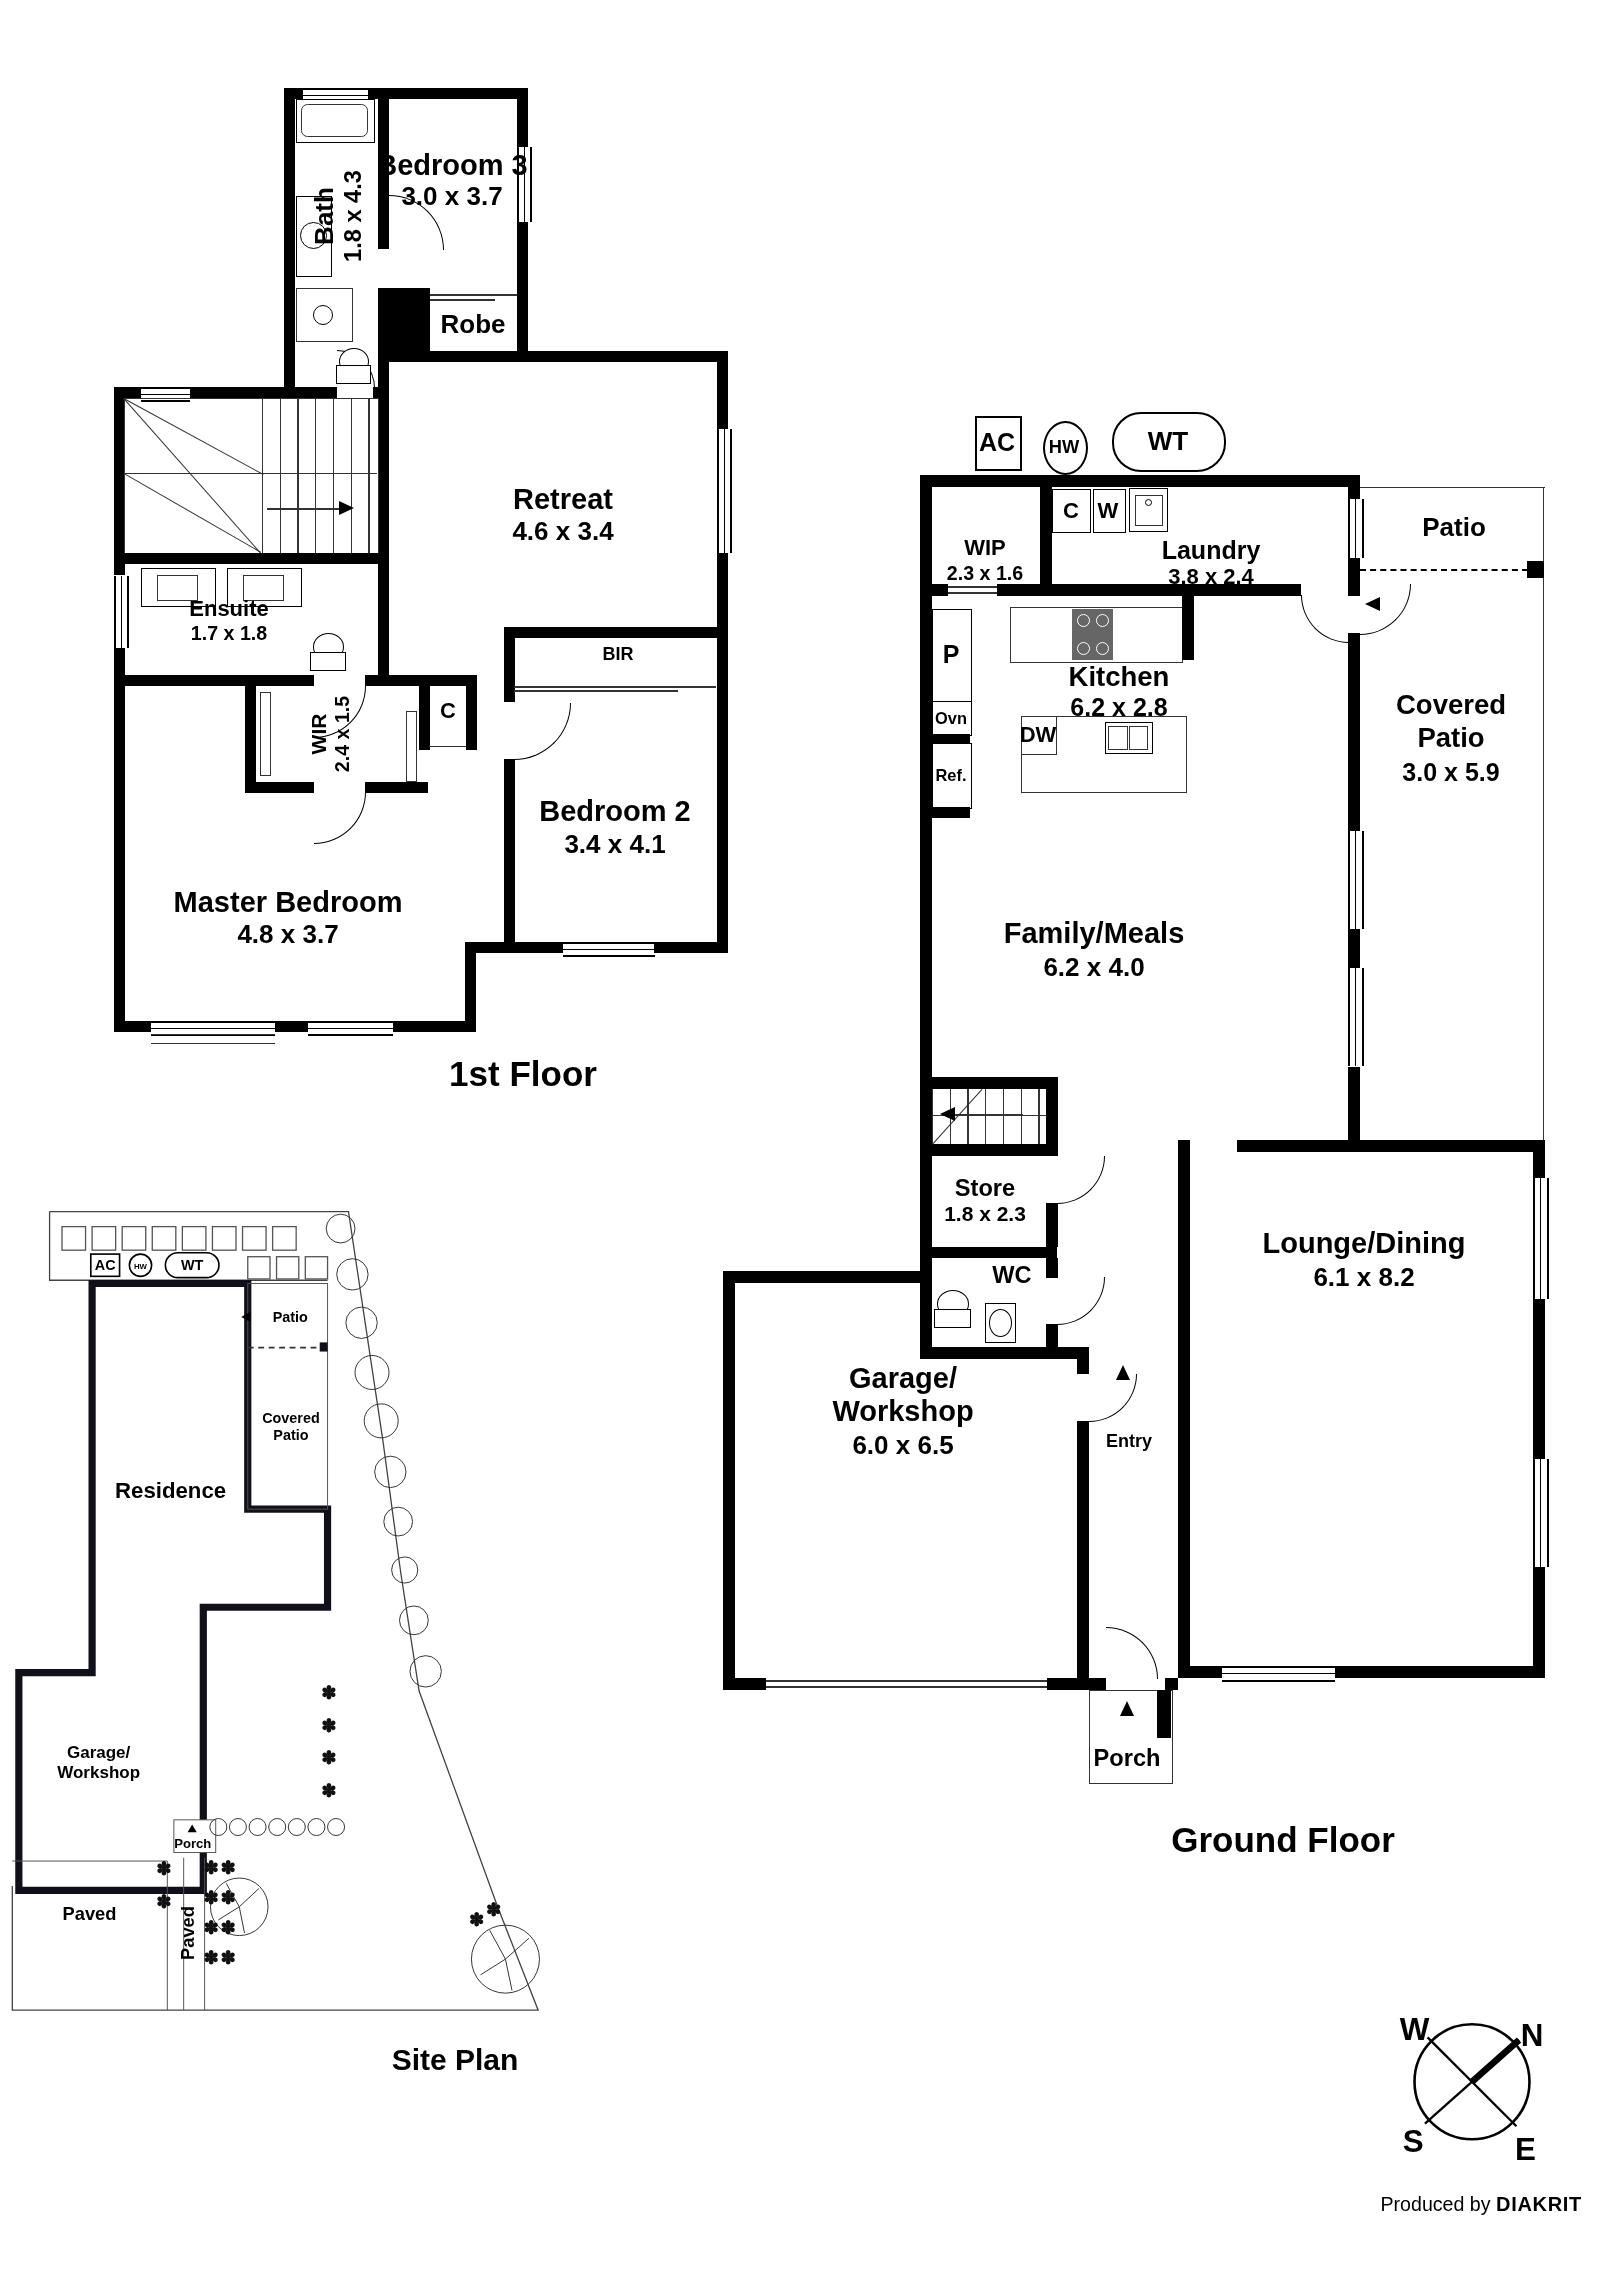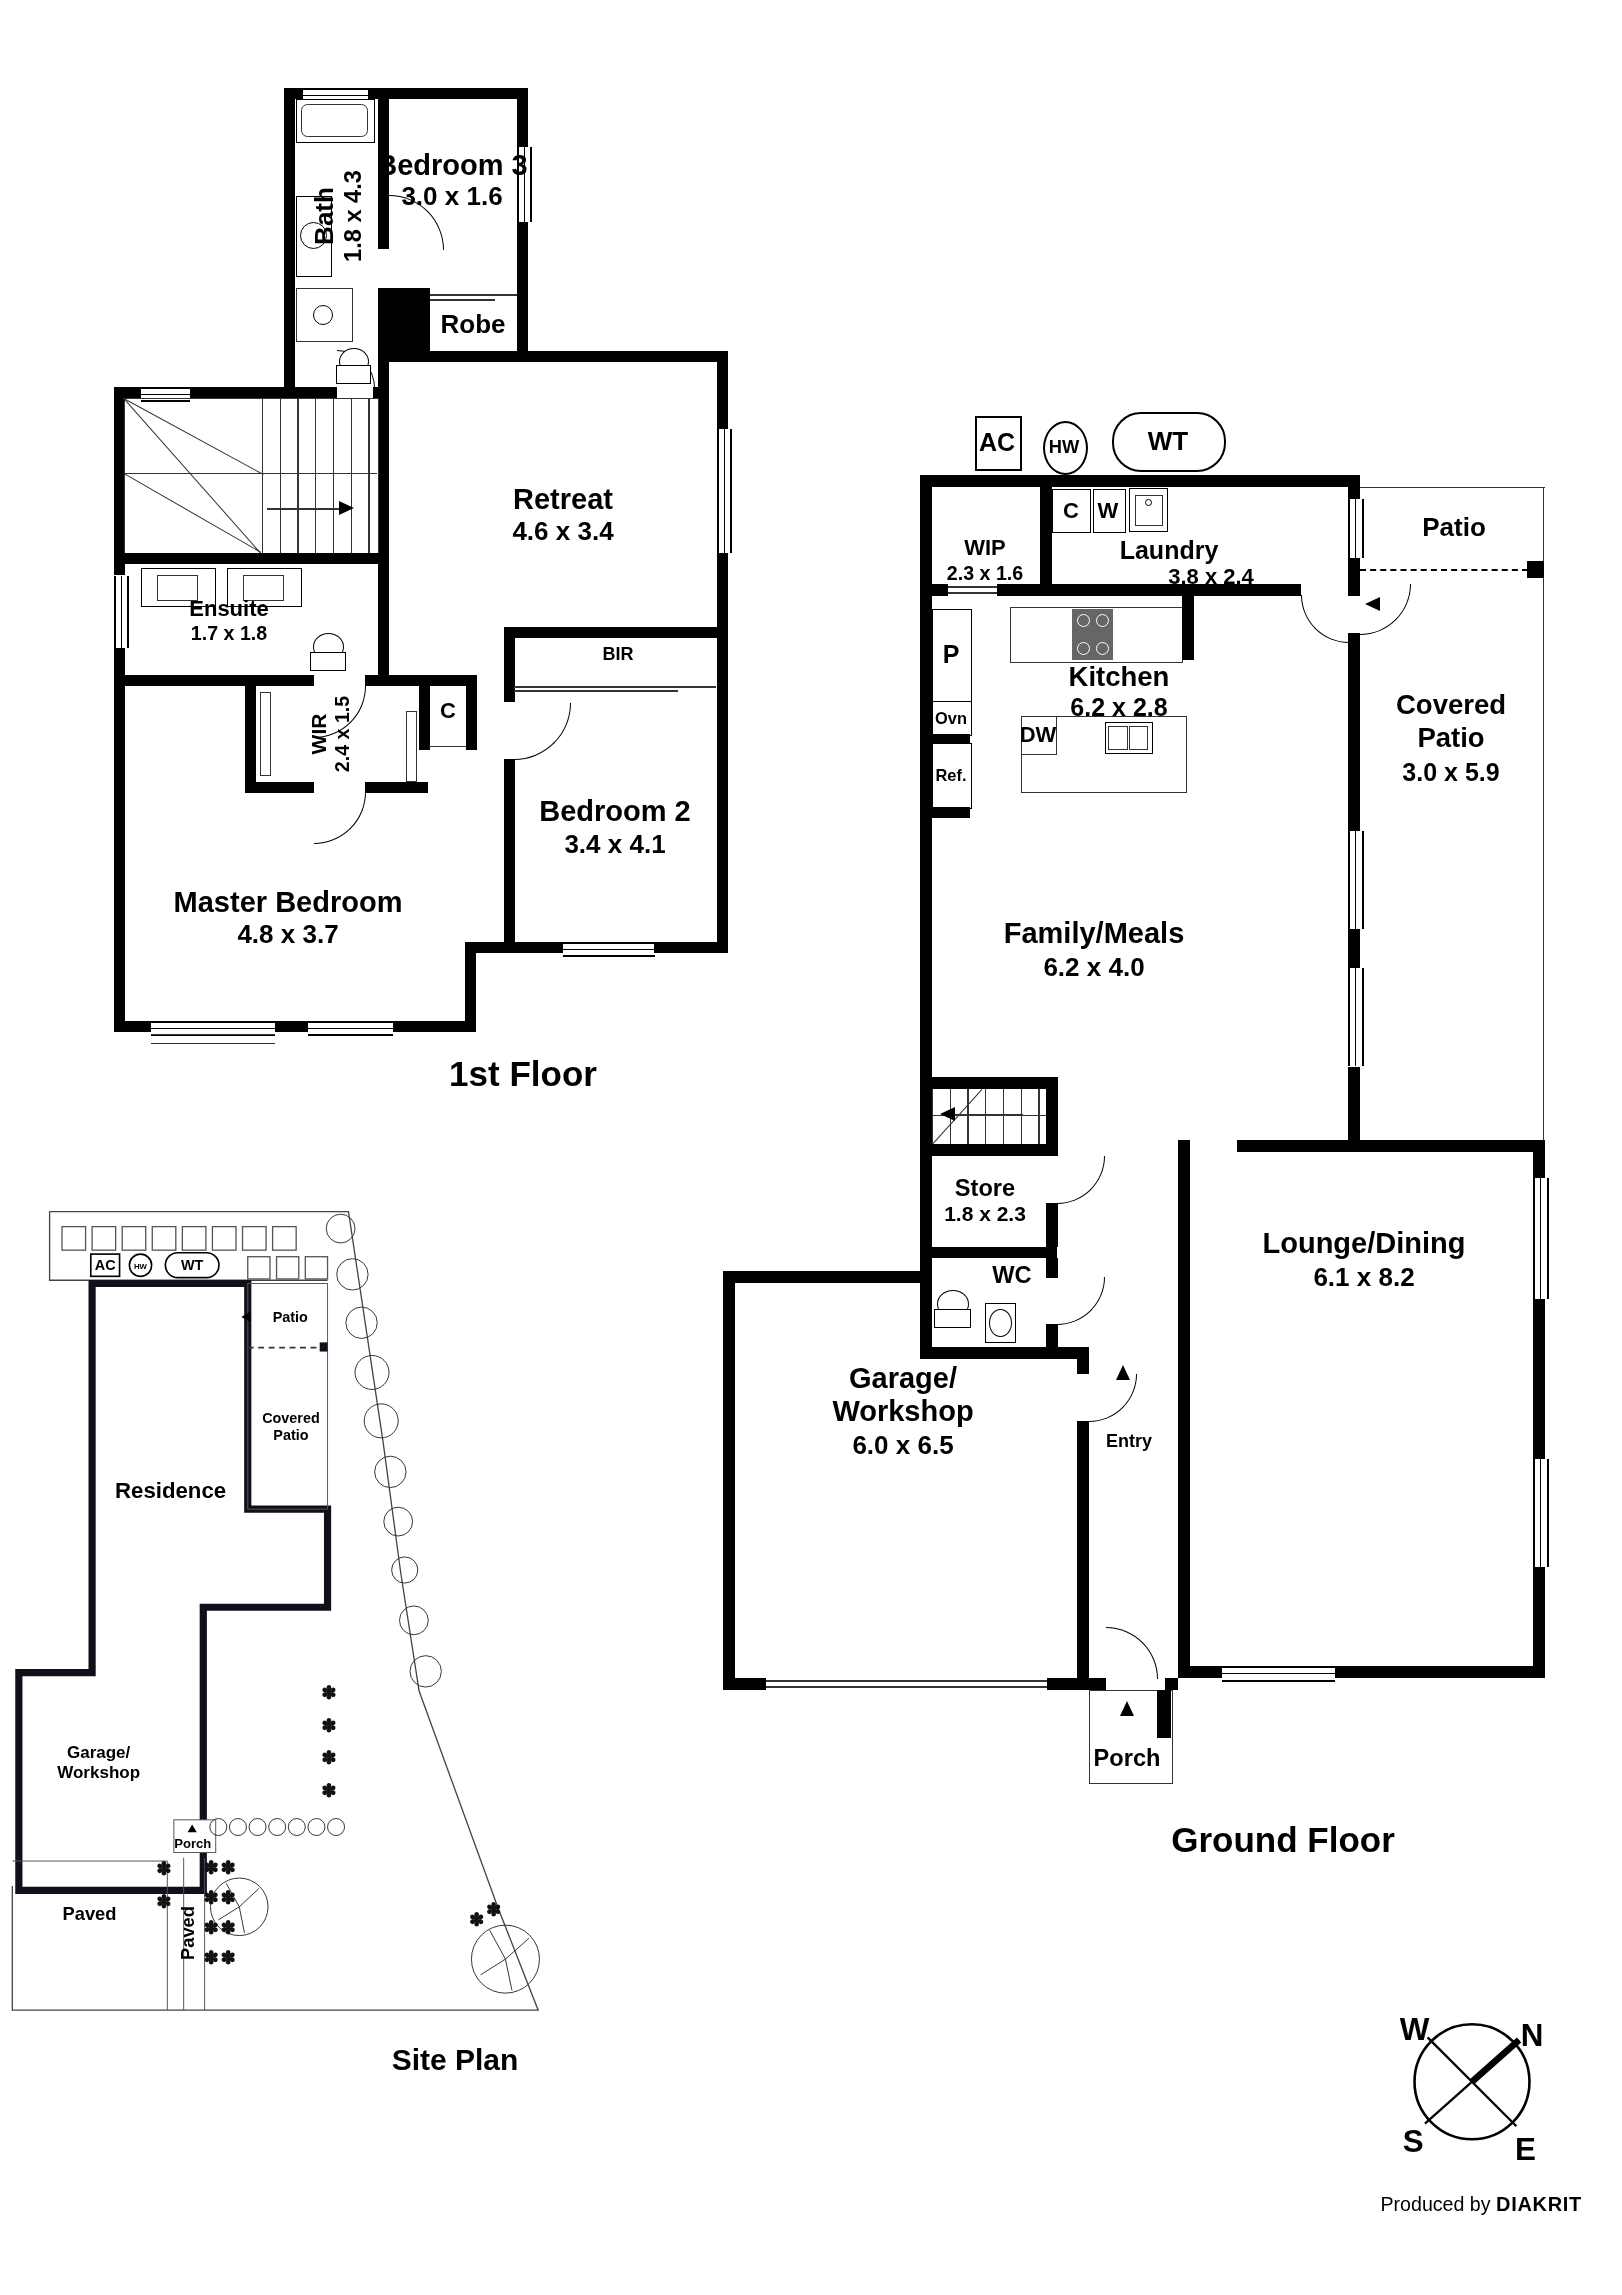--- a/index.html
+++ b/index.html
@@ -121,21 +121,21 @@
   <div class="thin" style="left:296px;top:288px;width:55px;height:52px"></div>
   <div class="circ" style="left:313px;top:305px;width:18.3px;height:18.3px"></div>
   <div class="circ" style="left:339px;top:348px;width:27.5px;height:25px"></div>
   <div class="out" style="left:336px;top:365px;width:33px;height:17px"></div>
 
   <div class="vlbl" style="left:338px;top:216px">
     <div style="font-size:26px">Bath</div>
     <div style="font-size:23.6px">1.8 x 4.3</div>
   </div>
   <div class="lbl" style="left:452px;top:165px;font-size:29px">Bedroom 3</div>
-  <div class="lbl" style="left:452px;top:196px;font-size:26px">3.0 x 1.6</div>
+  <div class="lbl" style="left:452px;top:196px;font-size:26px">3.0 x 3.7</div>
   <div class="lbl" style="left:473px;top:324px;font-size:26px">Robe</div>
   <div class="lbl" style="left:563px;top:499px;font-size:29px">Retreat</div>
   <div class="lbl" style="left:563px;top:531px;font-size:26px">4.6 x 3.4</div>
   <div class="lbl" style="left:229px;top:609px;font-size:22px">Ensuite</div>
   <div class="lbl" style="left:229px;top:633px;font-size:19.6px">1.7 x 1.8</div>
   <div class="vlbl" style="left:330px;top:734px">
     <div style="font-size:21px">WIR</div>
     <div style="font-size:19.6px">2.4 x 1.5</div>
   </div>
   <div class="lbl" style="left:448px;top:711px;font-size:22px">C</div>
@@ -259,21 +259,21 @@
   <div class="w" style="left:1533px;top:1567px;width:11.8px;height:111px"></div>
 
   <div class="arc tr" style="left:1106px;top:1627px;width:51px;height:51px"></div>
   <div class="w" style="left:1165px;top:1678px;width:13px;height:11.8px"></div>
   <div class="thin" style="left:1089px;top:1690px;width:82px;height:92px"></div>
   <div class="blk" style="left:1157px;top:1690px;width:14.4px;height:48px"></div>
   <div class="tri-u" style="left:1120px;top:1701px"></div>
 
   <div class="lbl" style="left:985px;top:548px;font-size:22px">WIP</div>
   <div class="lbl" style="left:985px;top:573px;font-size:19.6px">2.3 x 1.6</div>
-  <div class="lbl" style="left:1169px;top:550px;font-size:25px">Laundry</div>
+  <div class="lbl" style="left:1211px;top:550px;font-size:25px">Laundry</div>
   <div class="lbl" style="left:1211px;top:577px;font-size:22px">3.8 x 2.4</div>
   <div class="lbl" style="left:1454px;top:527px;font-size:26px">Patio</div>
   <div class="lbl" style="left:1451px;top:705px;font-size:27.5px">Covered</div>
   <div class="lbl" style="left:1451px;top:738px;font-size:27.5px">Patio</div>
   <div class="lbl" style="left:1451px;top:772px;font-size:25px">3.0 x 5.9</div>
   <div class="lbl" style="left:1119px;top:677px;font-size:27.5px">Kitchen</div>
   <div class="lbl" style="left:1119px;top:707px;font-size:25px">6.2 x 2.8</div>
   <div class="lbl" style="left:1094px;top:933px;font-size:29px">Family/Meals</div>
   <div class="lbl" style="left:1094px;top:967px;font-size:26px">6.2 x 4.0</div>
   <div class="lbl" style="left:985px;top:1188px;font-size:23.6px">Store</div>

